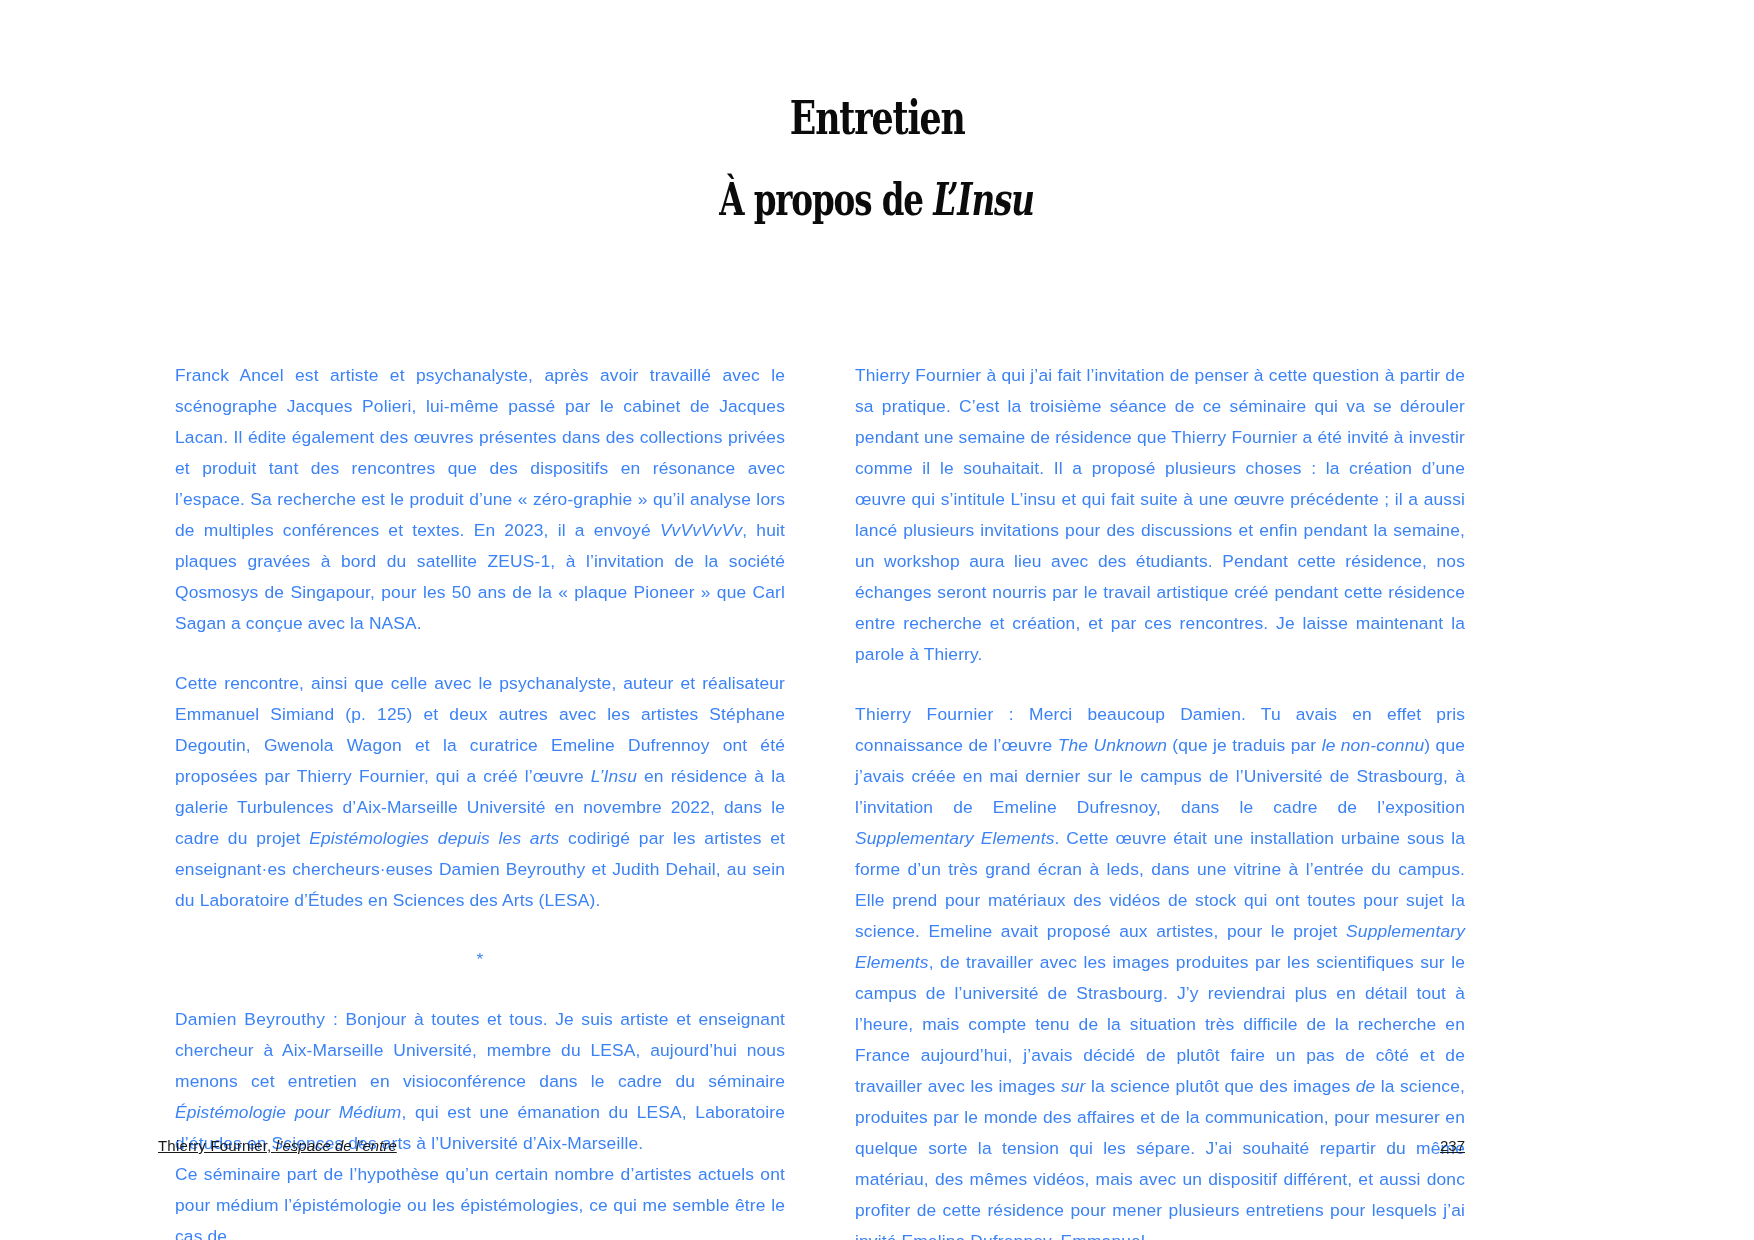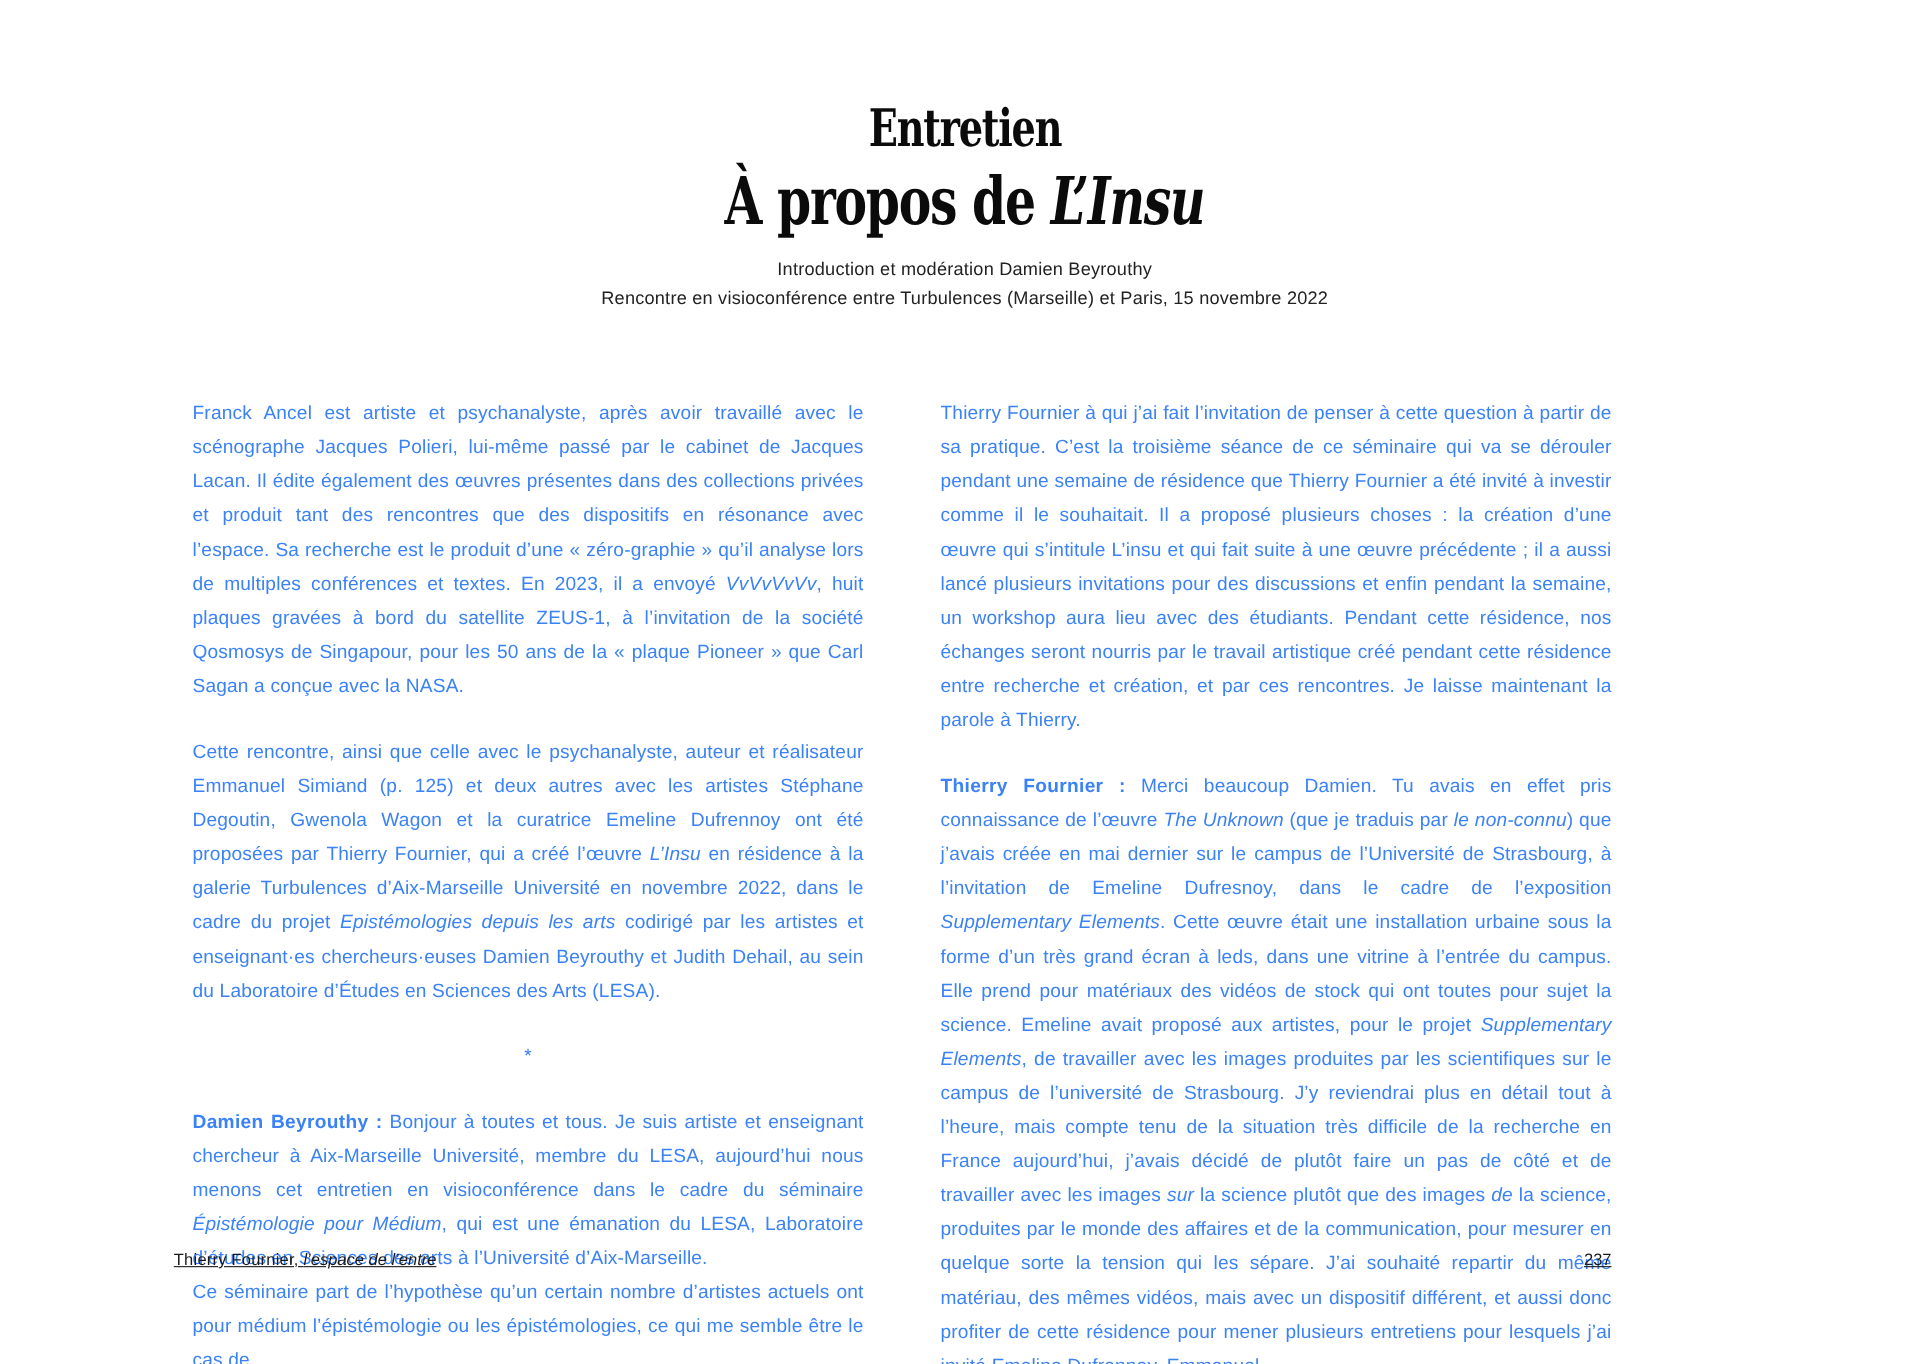--- a/index.html
+++ b/index.html
@@ -24,21 +24,21 @@
     line-height:48px;
     font-size:47px;
   }
   .squeeze {
     display:inline-block;
     transform:scaleX(0.74);
     transform-origin:center;
     white-space:nowrap;
     letter-spacing:-1.5px;
   }
-  .title-about { margin-top:19px; font-size:60px; line-height:46px; }
+  .title-about { margin-top:35px; font-size:44px; line-height:46px; }
   .title-about em { font-style:italic; }
   .intro {
     margin-top:25px;
     font-size:16.5px;
     line-height:26px;
     color:#222222;
     letter-spacing:0.2px;
   }
   
   .columns {
@@ -53,21 +53,21 @@
     font-size:17.4px;
     line-height:31px;
     letter-spacing:0.15px;
     text-align:justify;
     color:#3b82f6;
     hyphens:auto;
     margin-left:17px;
   }
   .col .block + .block { margin-top:28.6px; }
   .col .block.no-gap { margin-top:0; }
-  .col p strong { font-weight:bold; letter-spacing:0.3px; }
+  .col p strong { font-weight:normal; letter-spacing:0.3px; }
   .col p em { font-style:italic; }
   .star { text-align:center; }
   
   .footer {
     position:absolute;
     top:1136px; left:158px;
     width:1307px;
     display:flex;
     justify-content:space-between;
     align-items:baseline;
@@ -84,24 +84,20 @@
 
 <div class="page">
 
   <div class="header">
     <div class="display">
       <span class="squeeze">Entretien</span>
     </div>
     <div class="display title-about">
       <span class="squeeze"><span>À propos de </span><em>L’Insu</em></span>
     </div>
-    <div class="intro">
-      <div>Introduction et modération Damien Beyrouthy</div>
-      <div>Rencontre en visioconférence entre Turbulences (Marseille) et Paris, 15 novembre 2022</div>
-    </div>
   </div>
 
   <div class="columns">
     <div class="col">
         <p class="block"><span>Franck Ancel est artiste et psychanalyste, après avoir travaillé avec le scénographe Jacques Polieri, lui-même passé par le cabinet de Jacques Lacan. Il édite également des œuvres présentes dans des collections privées et produit tant des rencontres que des dispositifs en résonance avec l’espace. Sa recherche est le produit d’une « zéro-graphie » qu’il analyse lors de multiples conférences et textes. En 2023, il a envoyé </span><em>VvVvVvVv</em><span>, huit plaques gravées à bord du satellite ZEUS-1, à l’invitation de la société Qosmosys de Singapour, pour les 50 ans de la « plaque Pioneer » que Carl Sagan a conçue avec la NASA.</span></p>
         <p class="block"><span>Cette rencontre, ainsi que celle avec le psychanalyste, auteur et réalisateur Emmanuel Simiand (p. 125) et deux autres avec les artistes Stéphane Degoutin, Gwenola Wagon et la curatrice Emeline Dufrennoy ont été proposées par Thierry Fournier, qui a créé l’œuvre </span><em>L’Insu</em><span> en résidence à la galerie Turbulences d’Aix-Marseille Université en novembre 2022, dans le cadre du projet </span><em>Epistémologies depuis les arts</em><span> codirigé par les artistes et enseignant·es chercheurs·euses Damien Beyrouthy et Judith Dehail, au sein du Laboratoire d’Études en Sciences des Arts (LESA).</span></p>
         <div class="block star">*</div>
         <p class="block"><strong>Damien Beyrouthy :</strong><span> Bonjour à toutes et tous. Je suis artiste et enseignant chercheur à Aix-Marseille Université, membre du LESA, aujourd’hui nous menons cet entretien en visioconférence dans le cadre du séminaire </span><em>Épistémologie pour Médium</em><span>, qui est une émanation du LESA, Laboratoire d’études en Sciences des arts à l’Université d’Aix-Marseille.</span></p>
         <p class="block no-gap"><span>Ce séminaire part de l’hypothèse qu’un certain nombre d’artistes actuels ont pour médium l’épistémologie ou les épistémologies, ce qui me semble être le cas de</span></p>
       </div>

